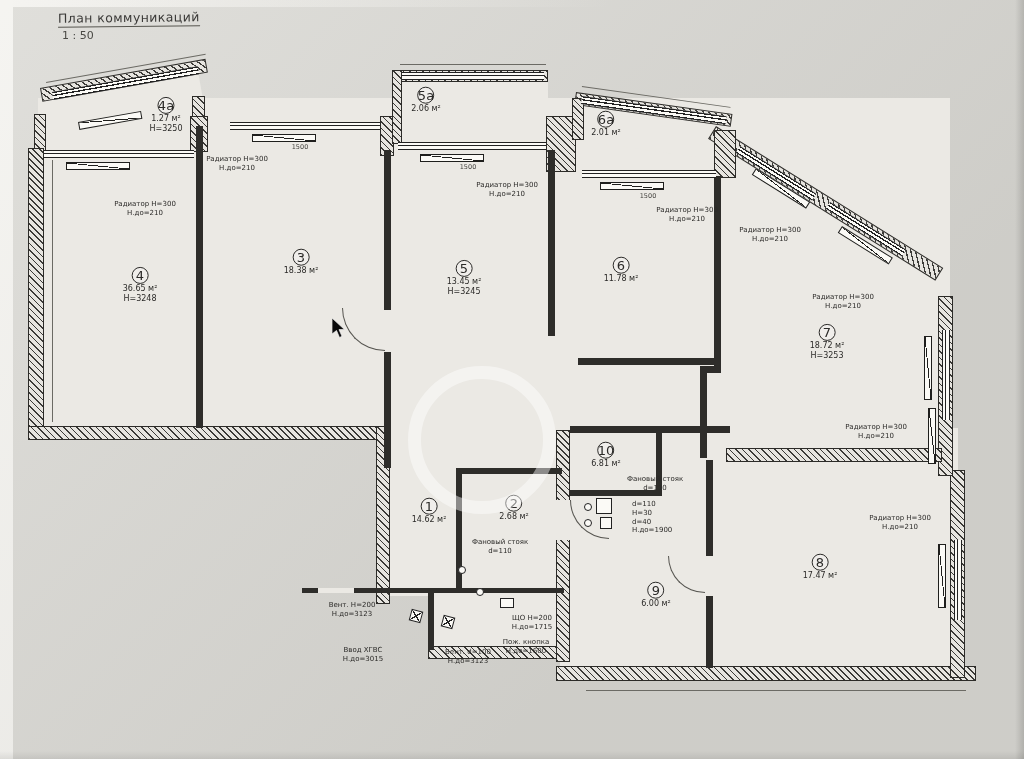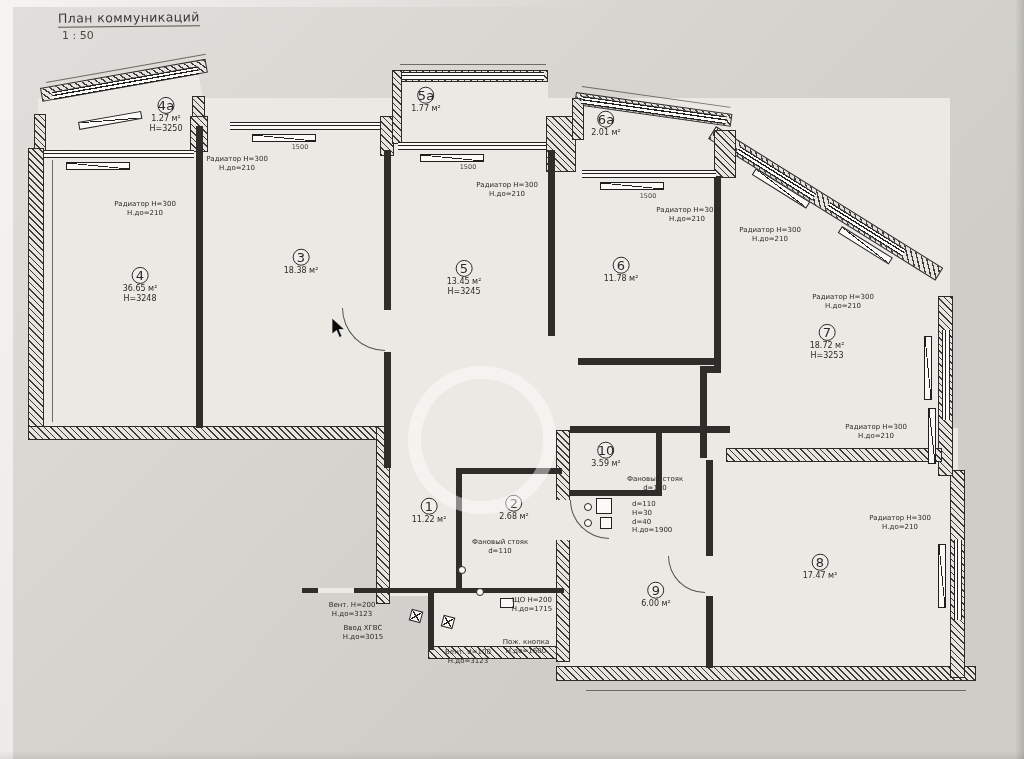--- a/index.html
+++ b/index.html
@@ -159,21 +159,21 @@
     <span class="circ">4</span>
     <div>36.65 м²</div>
     <div>Н=3248</div>
   </div>
   <div class="roomlabel" style="left:301px;top:262px">
     <span class="circ">3</span>
     <div>18.38 м²</div>
   </div>
   <div class="roomlabel" style="left:426px;top:100px">
     <span class="circ">5а</span>
-    <div>1.77 м²</div>
+    <div>2.06 м²</div>
   </div>
   <div class="roomlabel" style="left:464px;top:278px">
     <span class="circ">5</span>
     <div>13.45 м²</div>
     <div>Н=3245</div>
   </div>
   <div class="roomlabel" style="left:606px;top:124px">
     <span class="circ">6а</span>
     <div>2.01 м²</div>
   </div>
@@ -189,25 +189,25 @@
   <div class="roomlabel" style="left:820px;top:567px">
     <span class="circ">8</span>
     <div>17.47 м²</div>
   </div>
   <div class="roomlabel" style="left:656px;top:595px">
     <span class="circ">9</span>
     <div>6.00 м²</div>
   </div>
   <div class="roomlabel" style="left:606px;top:455px">
     <span class="circ">10</span>
-    <div>3.59 м²</div>
+    <div>6.81 м²</div>
   </div>
   <div class="roomlabel" style="left:429px;top:511px">
     <span class="circ">1</span>
-    <div>11.22 м²</div>
+    <div>14.62 м²</div>
   </div>
   <div class="roomlabel" style="left:514px;top:508px">
     <span class="circ">2</span>
     <div>2.68 м²</div>
   </div>
 
   <div class="ann" style="left:145px;top:200px">
     <div>Радиатор Н=300</div>
     <div>Н.до=210</div>
   </div>
@@ -251,29 +251,29 @@
   <div class="ann lft" style="left:632px;top:500px">
     <div>d=110</div>
     <div>H=30</div>
     <div>d=40</div>
     <div>Н.до=1900</div>
   </div>
   <div class="ann" style="left:352px;top:601px">
     <div>Вент. Н=200</div>
     <div>Н.до=3123</div>
   </div>
-  <div class="ann" style="left:363px;top:624px">
+  <div class="ann" style="left:363px;top:646px">
     <div>Ввод ХГВС</div>
     <div>Н.до=3015</div>
   </div>
   <div class="ann" style="left:468px;top:648px">
     <div>Вент. d=100</div>
     <div>Н.до=3123</div>
   </div>
-  <div class="ann" style="left:532px;top:596px">
+  <div class="ann" style="left:532px;top:614px">
     <div>ЩО Н=200</div>
     <div>Н.до=1715</div>
   </div>
   <div class="ann" style="left:526px;top:638px">
     <div>Пож. кнопка</div>
     <div>Н.до=1600</div>
   </div>
 
   <div class="sq" style="left:596px;top:498px;width:16px;height:16px"></div>
   <div class="sq" style="left:600px;top:517px;width:12px;height:12px"></div>

